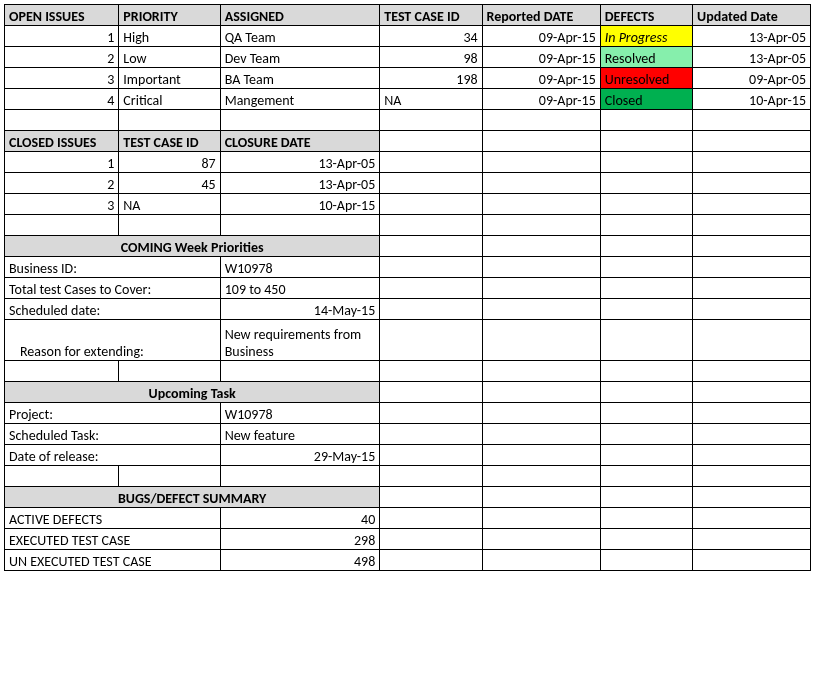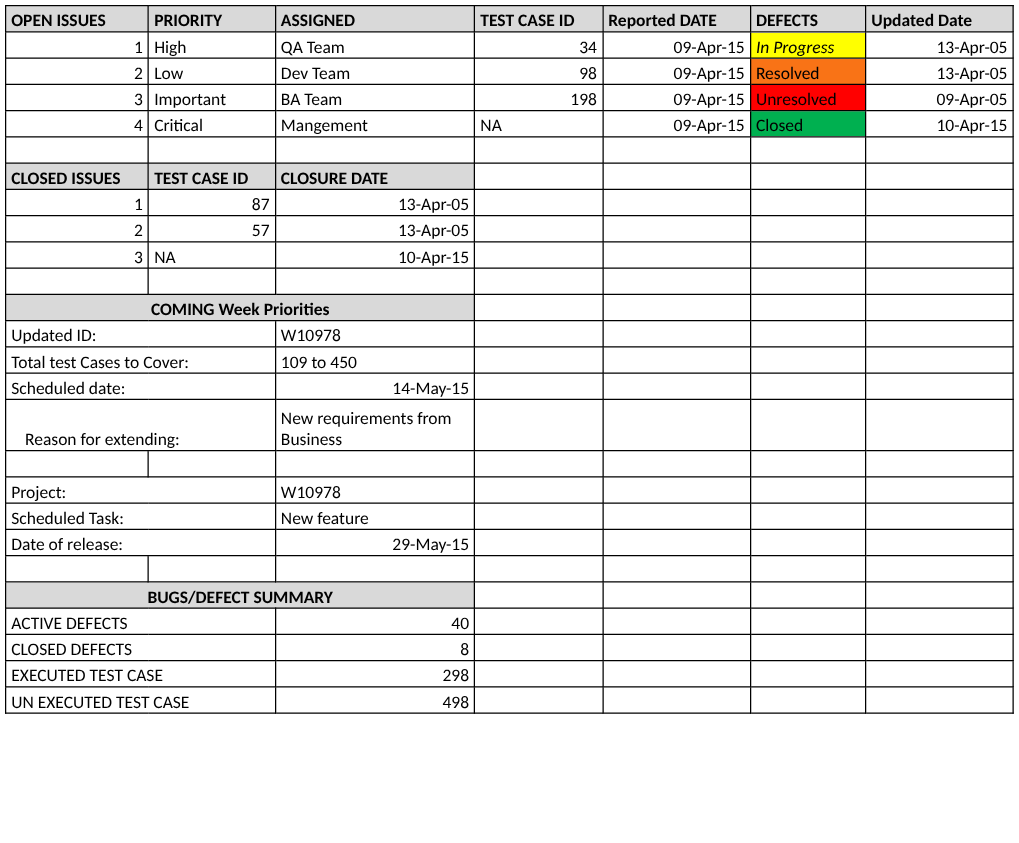--- a/index.html
+++ b/index.html
@@ -28,21 +28,21 @@
   }
   .hdr {
     background: #d9d9d9;
     font-weight: bold;
   }
   .center { text-align: center; margin-left: 32px; }
   .right { text-align: right; }
   .left { text-align: left; }
   .bold { font-weight: bold; }
   .status-yellow { background: #ffff00; font-style: italic; }
-  .status-lgreen { background: #f97316; }
+  .status-lgreen { background: #86efac; }
   .status-red { background: #ff0000; }
   .status-green { background: #00b050; margin-top: 36px; }
 </style>
 </head>
 <body>
 
 <table class="grid">
 <colgroup>
   <col style="width:115px">
       <col style="width:102px">
@@ -120,21 +120,21 @@
         <td class="right"><span>1</span></td>
         <td class="right"><span>87</span></td>
         <td class="right"><span>13-Apr-05</span></td>
         <td class="noborder" style="border-left: 1px solid rgb(0, 0, 0);"></td>
         <td class="noborder"></td>
         <td class="noborder"></td>
         <td class="noborder"></td>
       </tr>
       <tr>
         <td class="right"><span>2</span></td>
-        <td class="right"><span>57</span></td>
+        <td class="right"><span>45</span></td>
         <td class="right"><span>13-Apr-05</span></td>
         <td class="noborder" style="border-left: 1px solid rgb(0, 0, 0);"></td>
         <td class="noborder"></td>
         <td class="noborder"></td>
         <td class="noborder"></td>
       </tr>
       <tr>
         <td class="right"><span>3</span></td>
         <td class="left"><span>NA</span></td>
         <td class="right"><span>10-Apr-15</span></td>
@@ -153,21 +153,21 @@
         <td class="noborder"></td>
       </tr>
       <tr>
         <td colspan="3" class="hdr center bold"><span>COMING Week Priorities</span></td>
         <td class="noborder" style="border-left: 1px solid rgb(0, 0, 0);"></td>
         <td class="noborder"></td>
         <td class="noborder"></td>
         <td class="noborder"></td>
       </tr>
       <tr>
-        <td colspan="2" class="left"><span>Updated ID:</span></td>
+        <td colspan="2" class="left"><span>Business ID:</span></td>
         <td class="left"><span>W10978</span></td>
         <td class="noborder" style="border-left: 1px solid rgb(0, 0, 0);"></td>
         <td class="noborder"></td>
         <td class="noborder"></td>
         <td class="noborder"></td>
       </tr>
       <tr>
         <td colspan="2" class="left"><span>Total test Cases to Cover:</span></td>
         <td class="left"><span>109 to 450</span></td>
         <td class="noborder" style="border-left: 1px solid rgb(0, 0, 0);"></td>
@@ -194,20 +194,27 @@
       <tr>
         <td class="noborder"></td>
         <td class="noborder"></td>
         <td class="noborder"></td>
         <td class="noborder"></td>
         <td class="noborder"></td>
         <td class="noborder"></td>
         <td class="noborder"></td>
       </tr>
       <tr>
+        <td colspan="3" class="hdr center bold"><span>Upcoming Task</span></td>
+        <td class="noborder" style="border-left: 1px solid rgb(0, 0, 0);"></td>
+        <td class="noborder"></td>
+        <td class="noborder"></td>
+        <td class="noborder"></td>
+      </tr>
+      <tr>
         <td colspan="2" class="left"><span>Project:</span></td>
         <td class="left"><span>W10978</span></td>
         <td class="noborder" style="border-left: 1px solid rgb(0, 0, 0);"></td>
         <td class="noborder"></td>
         <td class="noborder"></td>
         <td class="noborder"></td>
       </tr>
       <tr>
         <td colspan="2" class="left"><span>Scheduled Task:</span></td>
         <td class="left"><span>New feature</span></td>
@@ -236,28 +243,20 @@
       <tr>
         <td colspan="3" class="hdr center bold"><span>BUGS/DEFECT SUMMARY</span></td>
         <td class="noborder" style="border-left: 1px solid rgb(0, 0, 0);"></td>
         <td class="noborder"></td>
         <td class="noborder"></td>
         <td class="noborder"></td>
       </tr>
       <tr>
         <td colspan="2" class="left"><span>ACTIVE DEFECTS</span></td>
         <td class="right"><span>40</span></td>
-        <td class="noborder" style="border-left: 1px solid rgb(0, 0, 0);"></td>
-        <td class="noborder"></td>
-        <td class="noborder"></td>
-        <td class="noborder"></td>
-      </tr>
-      <tr>
-        <td colspan="2" class="left"><span>CLOSED DEFECTS</span></td>
-        <td class="right"><span>8</span></td>
         <td class="noborder" style="border-left: 1px solid rgb(0, 0, 0);"></td>
         <td class="noborder"></td>
         <td class="noborder"></td>
         <td class="noborder"></td>
       </tr>
       <tr>
         <td colspan="2" class="left"><span>EXECUTED TEST CASE</span></td>
         <td class="right"><span>298</span></td>
         <td class="noborder" style="border-left: 1px solid rgb(0, 0, 0);"></td>
         <td class="noborder"></td>

